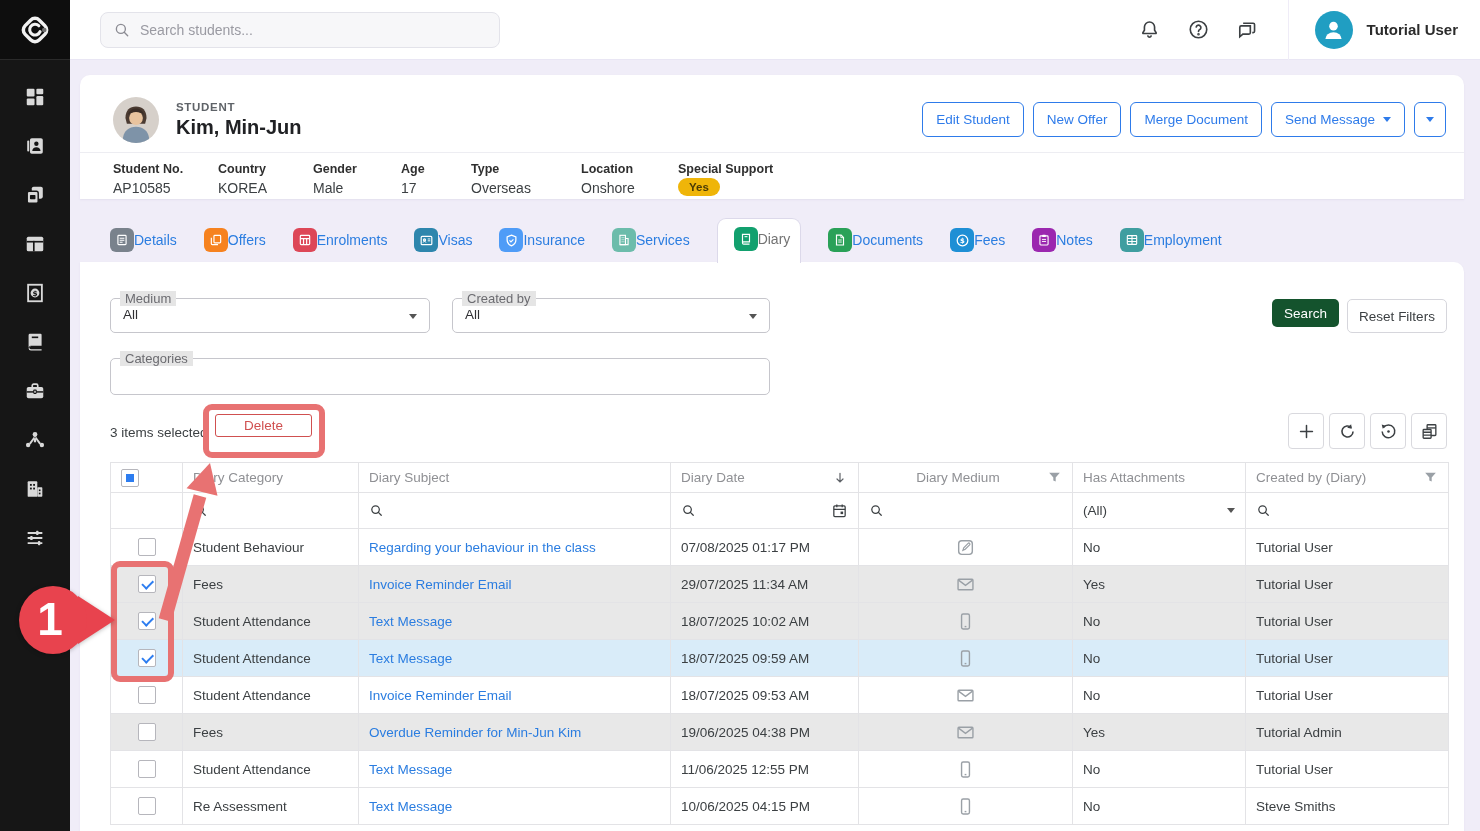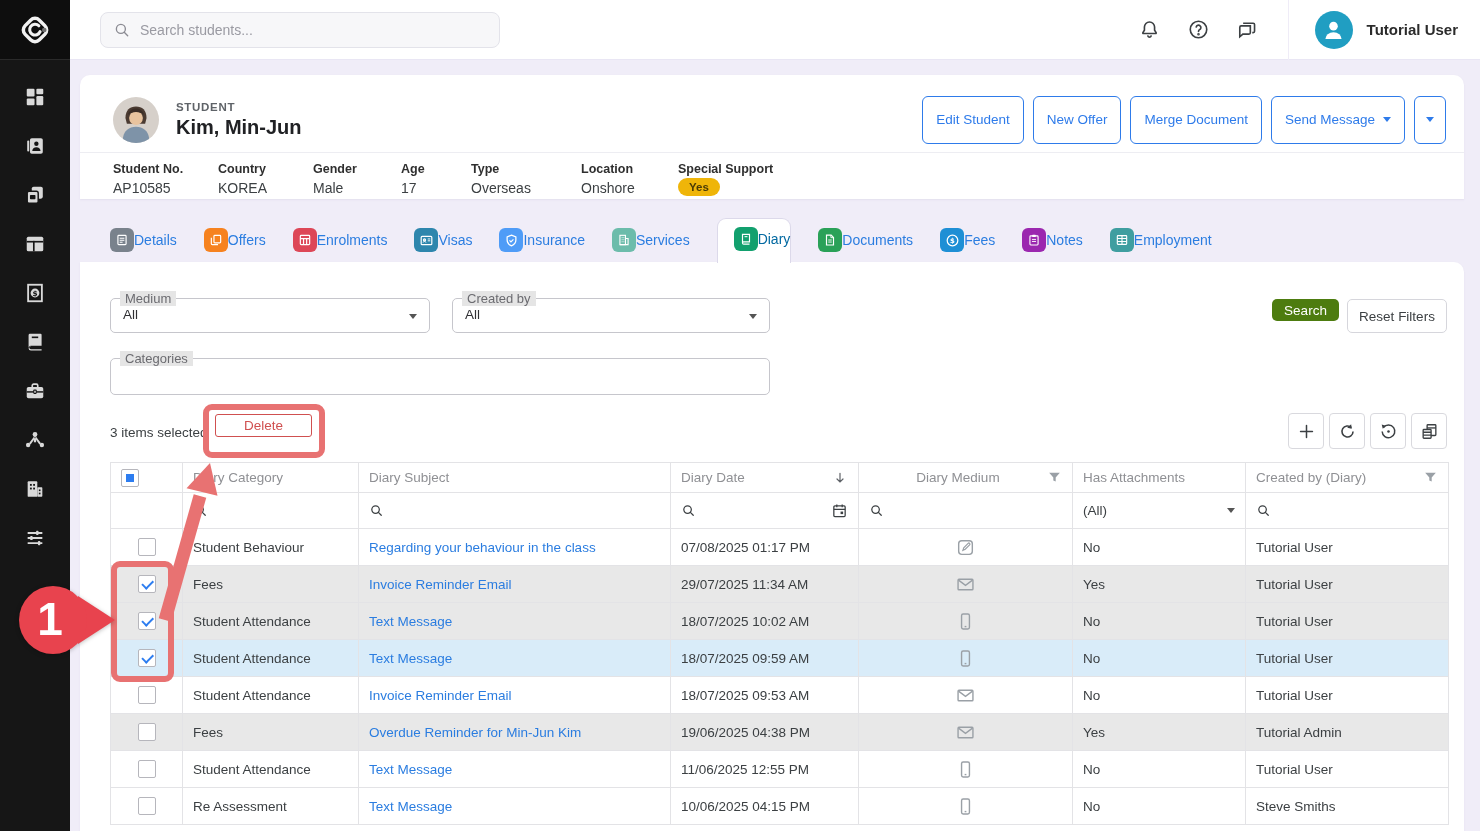--- a/index.html
+++ b/index.html
@@ -28,43 +28,43 @@
   .avatar { width:38px; height:38px; border-radius:50%; background:#209ec2; display:flex; align-items:center; justify-content:center; cursor:pointer; }
   .username { font-size:15px; font-weight:700; color:#2b2b2b; margin-left:14px; margin-right:22px; }
   
   .student-card { position:absolute; left:80px; top:75px; width:1384px; height:124px; background:#fff; border-radius:10px 10px 0 0; box-shadow:0 1px 2px rgba(120,110,160,.10); z-index:3; }
   .sc-top { height:78px; display:flex; align-items:center; padding:12px 18px 0 33px; border-bottom:1px solid #ededf2; }
   .photo { width:46px; height:46px; border-radius:50%; overflow:hidden; flex:none; }
   .sc-names { margin-left:17px; }
   .sc-label { font-size:11.5px; font-weight:700; color:#5f6368; letter-spacing:.7px; }
   .sc-name { font-size:20px; font-weight:700; color:#202124; margin-top:3px; }
   .sc-actions { margin-left:auto; display:flex; gap:9px; align-items:center; }
-  .btn-outline-blue { height:48px; padding:0 13px; border:1px solid #2e7bea; color:#2e7bea; background:#fff; border-radius:6px; font-size:13.5px; display:flex; align-items:center; gap:8px; cursor:pointer; font-family:inherit; white-space:nowrap; }
+  .btn-outline-blue { height:35px; padding:0 13px; border:1px solid #2e7bea; color:#2e7bea; background:#fff; border-radius:6px; font-size:13.5px; display:flex; align-items:center; gap:8px; cursor:pointer; font-family:inherit; white-space:nowrap; }
   .caret { width:0; height:0; border-left:4.5px solid transparent; border-right:4.5px solid transparent; border-top:5px solid currentColor; display:inline-block; }
   .sc-info { display:flex; padding:9px 0 0 33px; }
   .info-item { } .iw0{width:105px}.iw1{width:95px}.iw2{width:88px}.iw3{width:70px}.iw4{width:110px}.iw5{width:97px}
   .info-label { font-size:12.5px; font-weight:700; color:#2f2f2f; }
   .info-value { font-size:14px; color:#3c4043; margin-top:4px; }
   .badge-yes { display:inline-block; background:#efb509; color:#4a3b07; font-size:11.5px; font-weight:700; padding:3px 11px; border-radius:10px; margin-top:2px; }
   
   .tabs { position:absolute; left:80px; top:224px; width:1384px; height:38px; display:flex; align-items:flex-end; padding-left:30px; z-index:4; }
   .tab { display:flex; align-items:center; gap:0; font-size:14px; color:#2b7de0; cursor:pointer; padding:0 0 10px 0; margin-right:27px; }
   .tab-chip { width:24px; height:24px; border-radius:6px; display:flex; align-items:center; justify-content:center; flex:none; }
-  .tab.active { background:#fff; border:1px solid #dcd9ea; border-bottom:none; border-radius:9px 9px 0 0; padding:8px 0 12px 16px; margin-bottom:-1px; color:#0369a1; }
+  .tab.active { background:#fff; border:1px solid #dcd9ea; border-bottom:none; border-radius:9px 9px 0 0; padding:8px 10px 12px 16px; margin-bottom:-1px; color:#737373; }
   
   .panel { position:absolute; left:80px; top:262px; width:1384px; height:569px; background:#fff; border-radius:0 10px 0 0; box-shadow:0 1px 2px rgba(120,110,160,.10); z-index:3; }
   .fieldset { position:absolute; border:1px solid #c6c6cc; border-radius:5px; background:#fff; cursor:pointer; }
   .flabel { position:absolute; top:-8px; left:9px; background:#e5e5e5; padding:0 5px; font-size:13px; color:#6b6b70; }
   .fvalue { font-size:13.5px; color:#2f2f33; padding:8px 12px 0 12px; }
   .fvalue.muted { color:#8f8f95; }
   .f-caret { position:absolute; right:12px; top:15px; color:#555; }
   .fs-medium { left:30px; top:36px; width:320px; height:35px; }
   .fs-created { left:372px; top:36px; width:318px; height:35px; }
   .fs-categories { left:30px; top:96px; width:660px; height:37px; }
-  .btn-search { position:absolute; left:1192px; top:37px; width:67px; height:22px; background:#4d7c0f; color:#fff; border:none; border-radius:5px; font-size:13.5px; cursor:pointer; font-family:inherit; }
+  .btn-search { position:absolute; left:1192px; top:37px; width:67px; height:28px; background:#14532d; color:#fff; border:none; border-radius:5px; font-size:13.5px; cursor:pointer; font-family:inherit; }
   .btn-reset { position:absolute; left:1267px; top:37px; width:100px; height:34px; background:#fff; color:#3c4043; border:1px solid #d6d6dc; border-radius:5px; font-size:13.5px; cursor:pointer; font-family:inherit; }
   .sel-status { position:absolute; left:30px; top:163px; font-size:13.5px; color:#3c4043; }
   .btn-delete { position:absolute; left:135px; top:152px; width:97px; height:23px; background:#fff; border:1px solid #d05050; color:#d05050; border-radius:3px; font-size:13.5px; cursor:pointer; font-family:inherit; z-index:2; }
   .grid-toolbar { position:absolute; left:1208px; top:151px; display:flex; gap:5px; }
   .tool-btn { width:36px; height:36px; border:1px solid #d9d9de; background:#fff; border-radius:4px; display:flex; align-items:center; justify-content:center; color:#3c4043; cursor:pointer; }
   
   .dx-table { position:absolute; left:30px; top:200px; width:1338px; border-collapse:collapse; table-layout:fixed; font-size:13.5px; color:#3c4043; }
   .dx-table th, .dx-table td { border:1px solid #e3e3e6; padding:0 10px; overflow:hidden; white-space:nowrap; }
   .dx-table thead tr.hdr { height:30px; }
   .dx-table thead tr.flt { height:36px; }

